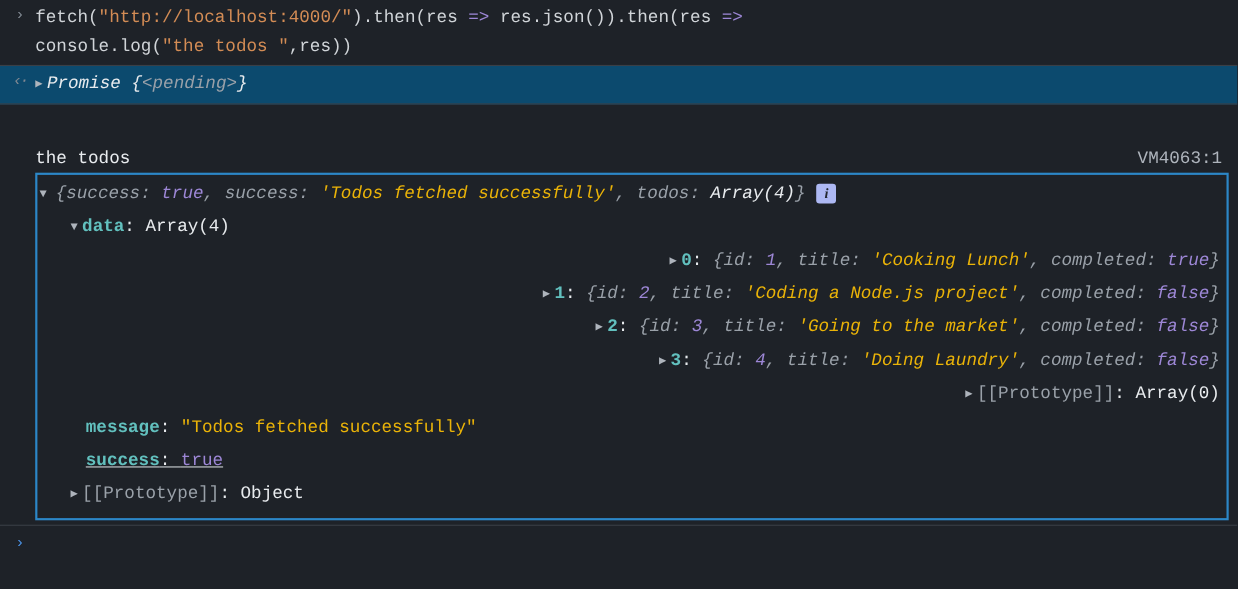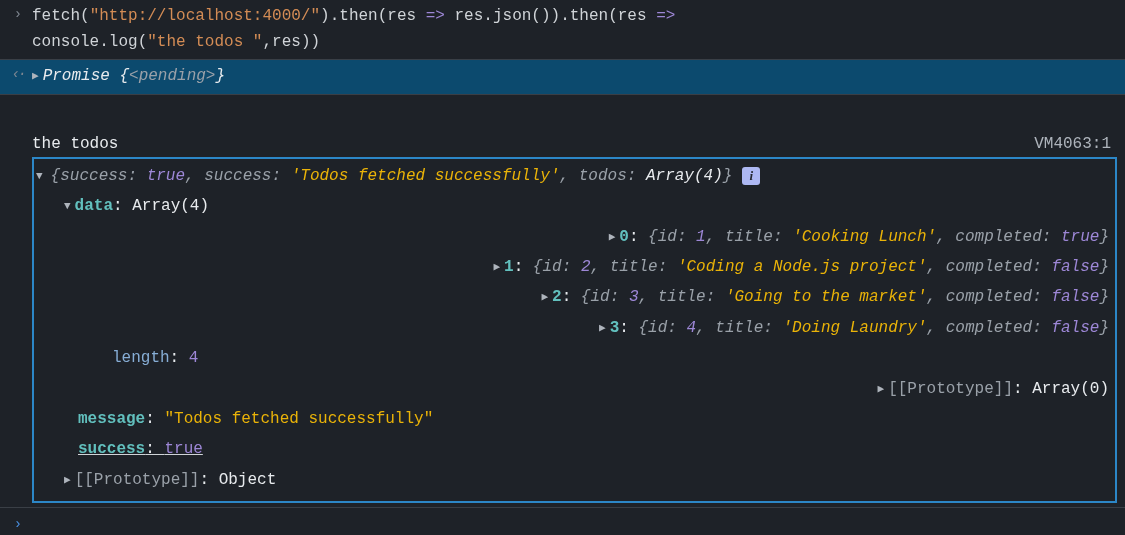--- a/index.html
+++ b/index.html
@@ -114,23 +114,20 @@
         <span class="expand-arrow tri-down"></span><span class="key-bold">data</span><span class="white">: </span><span class="white">Array(4)</span>
       </div>
 
       <div id="items-mount">
           <div class="indent2 obj-line"><span class="expand-arrow tri-right"></span><span class="key-bold">0</span><span class="white">: </span><span class="ital"><span class="pun-dim">{</span><span class="dim">id: </span><span class="num">1</span><span class="dim">, </span><span class="dim">title: </span><span class="str2">'Cooking Lunch'</span><span class="dim">, </span><span class="dim">completed: </span><span class="bool">true</span><span class="pun-dim">}</span></span></div>
           <div class="indent2 obj-line"><span class="expand-arrow tri-right"></span><span class="key-bold">1</span><span class="white">: </span><span class="ital"><span class="pun-dim">{</span><span class="dim">id: </span><span class="num">2</span><span class="dim">, </span><span class="dim">title: </span><span class="str2">'Coding a Node.js project'</span><span class="dim">, </span><span class="dim">completed: </span><span class="bool">false</span><span class="pun-dim">}</span></span></div>
           <div class="indent2 obj-line"><span class="expand-arrow tri-right"></span><span class="key-bold">2</span><span class="white">: </span><span class="ital"><span class="pun-dim">{</span><span class="dim">id: </span><span class="num">3</span><span class="dim">, </span><span class="dim">title: </span><span class="str2">'Going to the market'</span><span class="dim">, </span><span class="dim">completed: </span><span class="bool">false</span><span class="pun-dim">}</span></span></div>
           <div class="indent2 obj-line"><span class="expand-arrow tri-right"></span><span class="key-bold">3</span><span class="white">: </span><span class="ital"><span class="pun-dim">{</span><span class="dim">id: </span><span class="num">4</span><span class="dim">, </span><span class="dim">title: </span><span class="str2">'Doing Laundry'</span><span class="dim">, </span><span class="dim">completed: </span><span class="bool">false</span><span class="pun-dim">}</span></span></div>
         </div>
 
-      <div class="indent3 obj-line">
-        <span class="key">length</span><span class="white">: </span><span class="num">4</span>
-      </div>
 
       <div class="indent2 obj-line">
         <span class="expand-arrow tri-right"></span><span class="dim">[[Prototype]]</span><span class="white">: </span><span class="white">Array(0)</span>
       </div>
 
       <div class="indent1 obj-line" style="padding-left:42px;">
         <span class="key-bold">message</span><span class="white">: </span><span class="str2">"Todos fetched successfully"</span>
       </div>
 
       <div class="indent1 obj-line" style="padding-left:42px;text-decoration:underline;">

